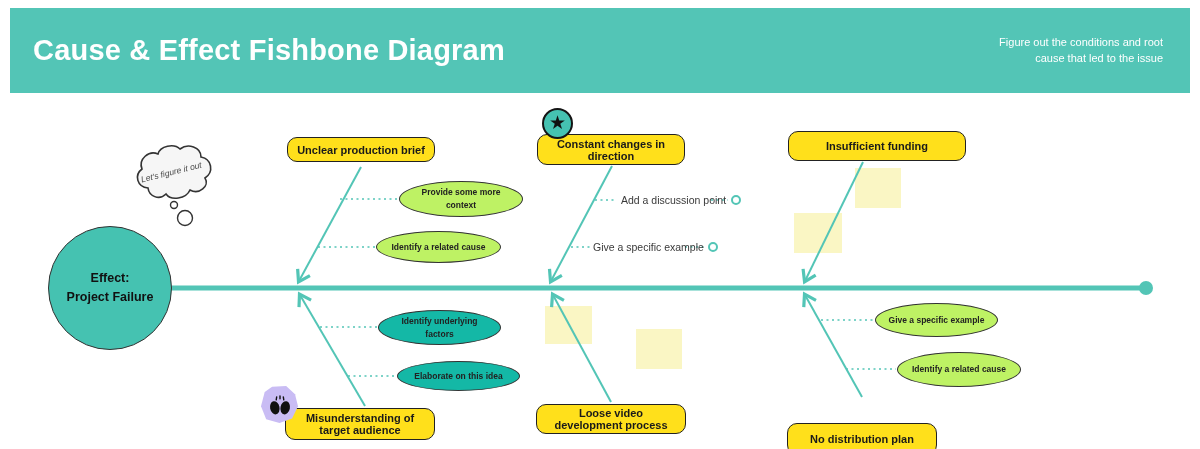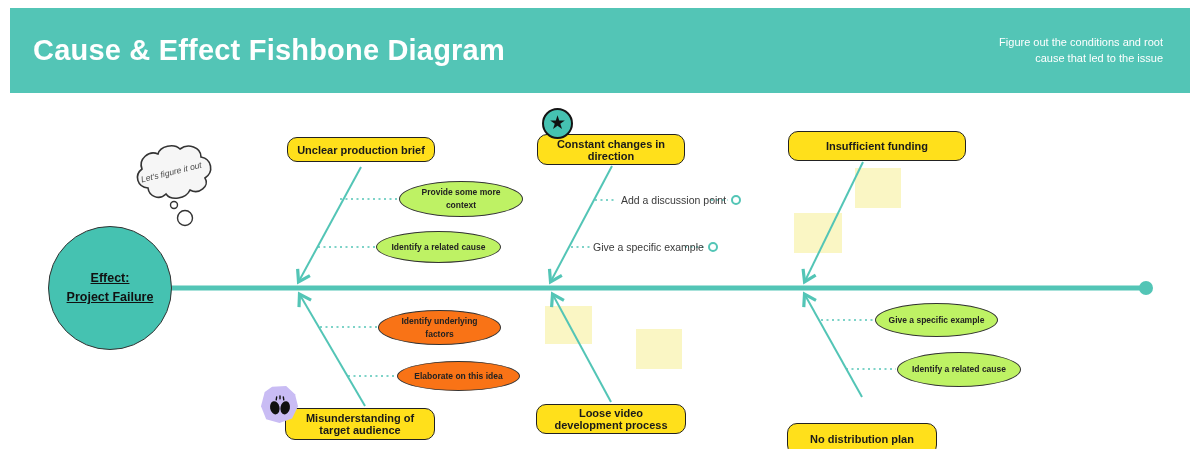--- a/index.html
+++ b/index.html
@@ -15,33 +15,33 @@
   
   #lines { position:absolute; left:0; top:0; width:1200px; height:449px; z-index:2; pointer-events:none; }
 
   
   .sticky { position:absolute; background:#FAF6C4; z-index:1; }
 
   
   .effect-circle { position:absolute; left:48px; top:226px; width:124px; height:124px; border-radius:50%;
                    background:#45C2B1; border:1.5px solid #333; z-index:3;
                    display:flex; flex-direction:column; align-items:center; justify-content:center;
-                   font-weight:bold; font-size:12.5px; color:#111; line-height:1.55; text-align:center;text-decoration:underline; }
+                   font-weight:bold; font-size:12.5px; color:#111; line-height:1.55; text-align:center; }
 
   
   .cause-box { position:absolute; background:#FFE01B; border:1.6px solid #222; border-radius:10px; z-index:3;
                display:flex; align-items:center; justify-content:center; text-align:center;
                font-weight:bold; font-size:11px; color:#1a1a1a; padding:2px 8px; }
 
   
   .bubble { position:absolute; border-radius:50%; border:1.5px solid #333; z-index:3;
             display:flex; align-items:center; justify-content:center; text-align:center;
             font-size:8.5px; font-weight:600; color:#222; line-height:1.5; padding:0 12px; }
   .bubble.purple { background:#bef264; }
-  .bubble.yellow { background:#f97316; }
+  .bubble.yellow { background:#14b8a6; }
   .bubble.wrap2  { padding:0 20px; }
 
   
   .prompt { position:absolute; font-size:10.5px; color:#3a3a3a; z-index:3; }
   .ring { position:absolute; width:10px; height:10px; border-radius:50%; border:2px solid #53C5B6; background:#fff; z-index:3; }
 
   
   .star-badge { position:absolute; left:542px; top:108px; width:31px; height:31px; border-radius:50%;
                 background:#45C2B1; border:2px solid #141414; z-index:4;
                 display:flex; align-items:center; justify-content:center; }

